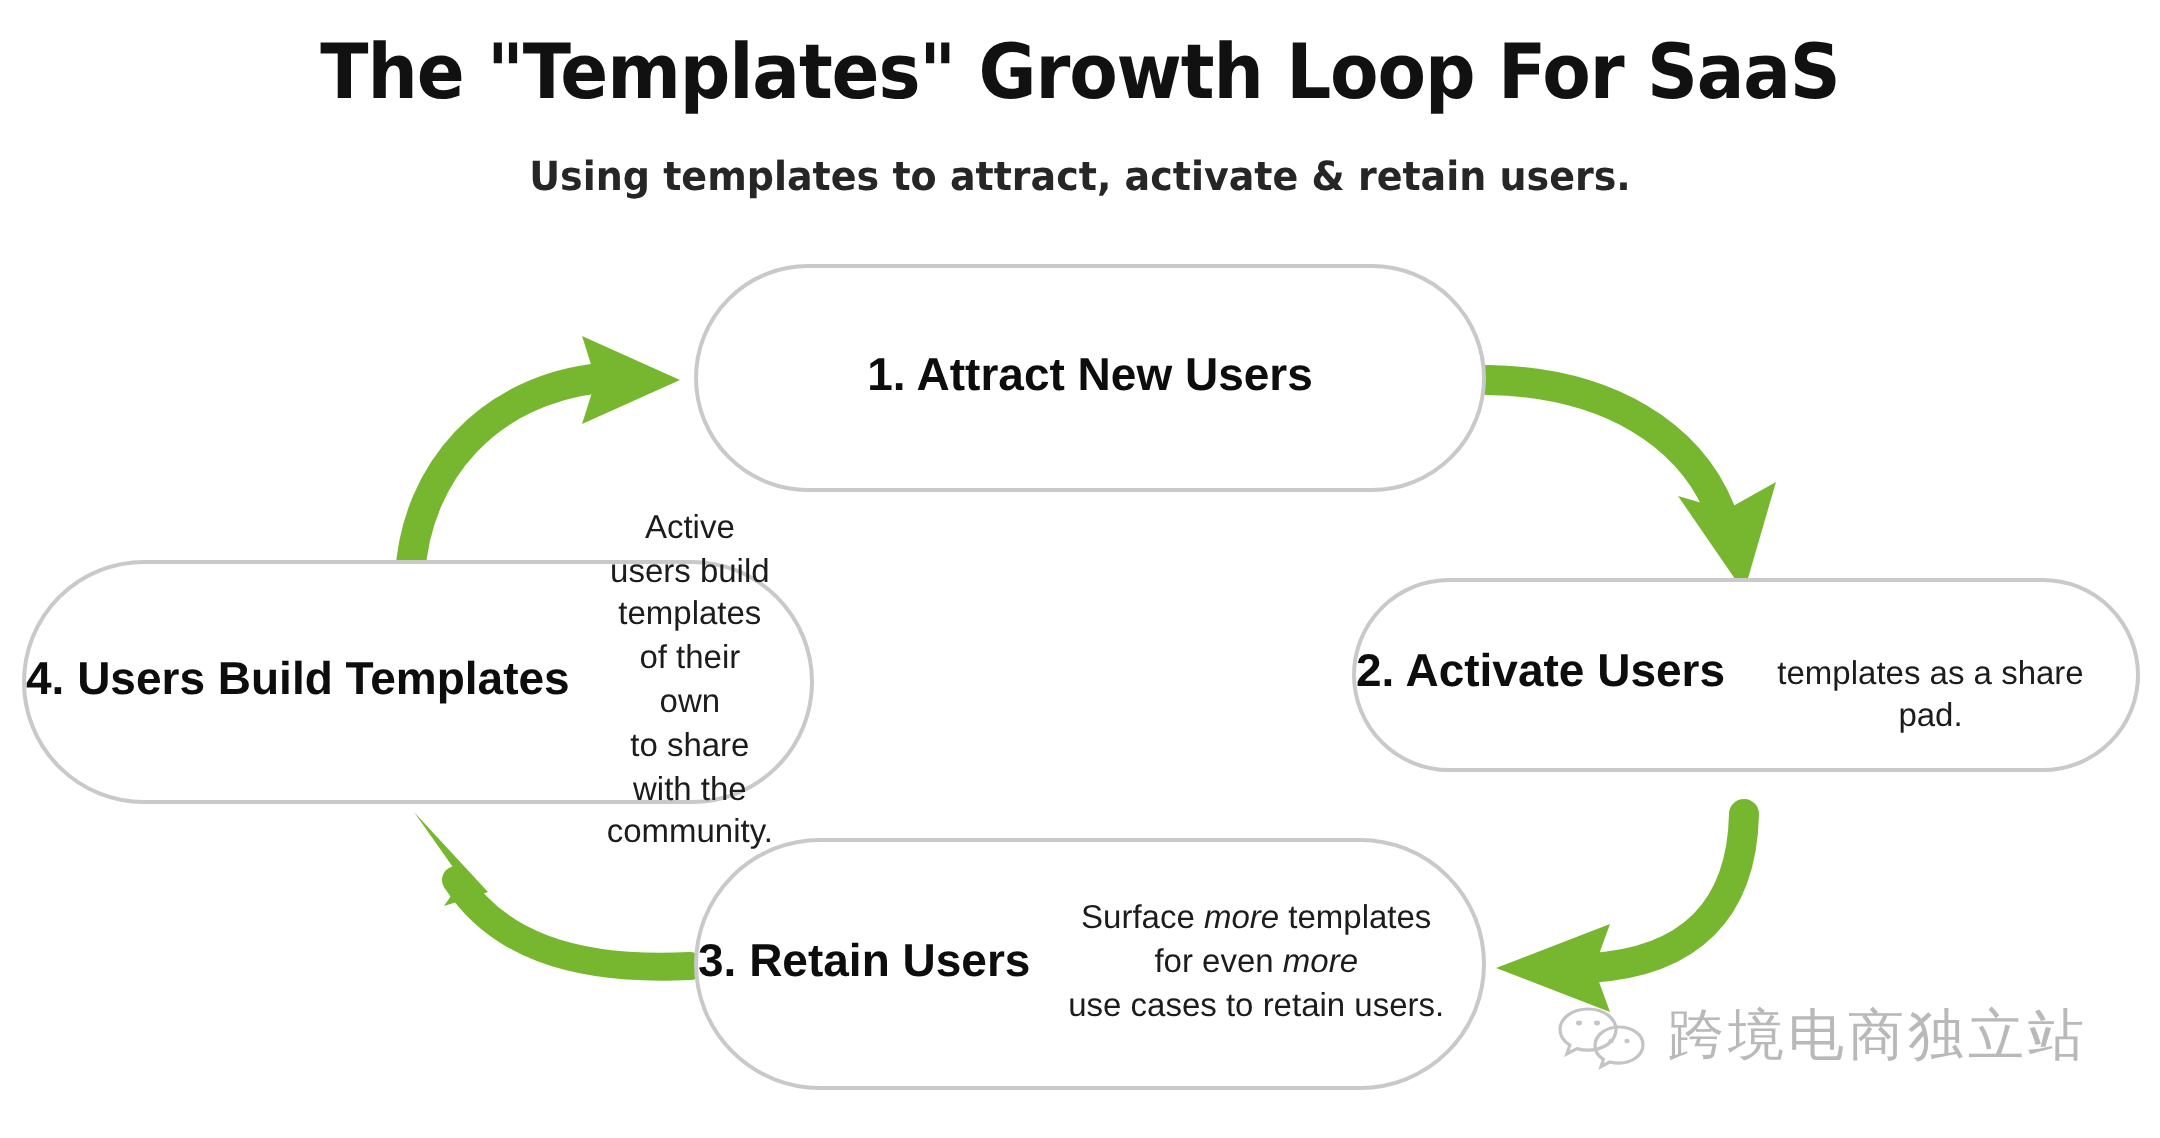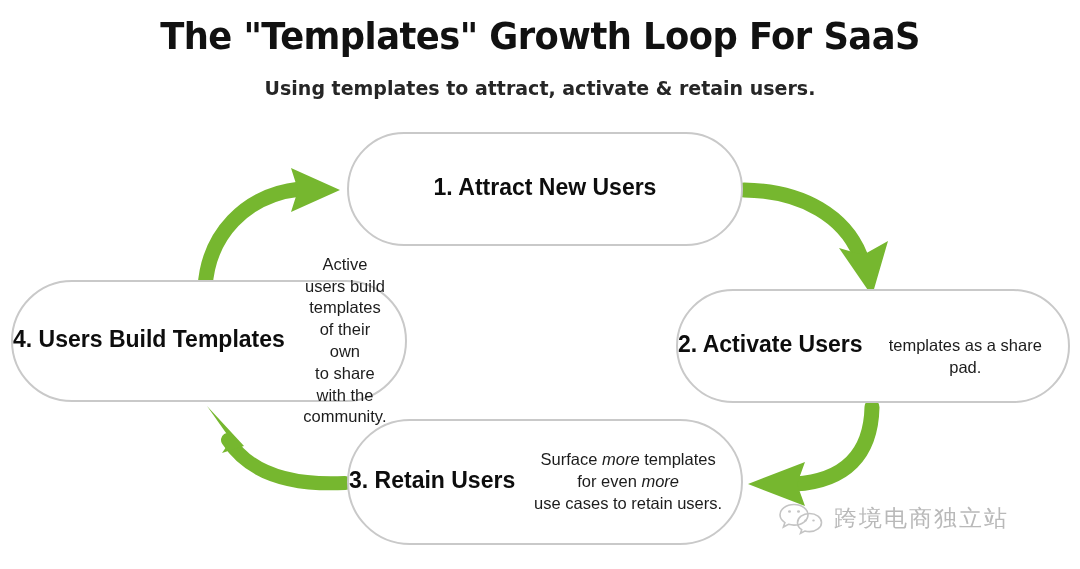--- a/index.html
+++ b/index.html
@@ -83,39 +83,39 @@
     font-family: "Liberation Sans", sans-serif;
     font-size: 16.5px;
     font-weight: normal;
     color: #1c1c1c;
     line-height: 1.32;
     padding: 0 18px;
   }
   .node-desc em { font-style: italic; }
 
   #node1 { left: 347px; top: 132px; width: 396px; height: 114px; }
-  #node2 { left: 676px; top: 289px; width: 394px; height: 114px; align-items: center; }
+  #node2 { left: 676px; top: 289px; width: 394px; height: 97px; align-items: center; }
   #node3 { left: 347px; top: 419px; width: 396px; height: 126px; justify-content: center; }
   #node4 { left: 11px;  top: 280px; width: 396px; height: 122px; }
 
   
   #watermark {
     position: absolute;
     left: 778px;
     top: 494px;
     width: 290px;
     height: 48px;
     display: flex;
     align-items: center;
     gap: 10px;
     z-index: 4;
   }
   .wm-text {
     font-family: "DejaVu Sans", sans-serif;
-    font-size: 23px;
+    font-size: 28px;
     color: #b9b9b9;
     letter-spacing: 2px;
     white-space: nowrap;
   }
 </style>
 </head>
 <body>
 
 <div id="canvas">
 

